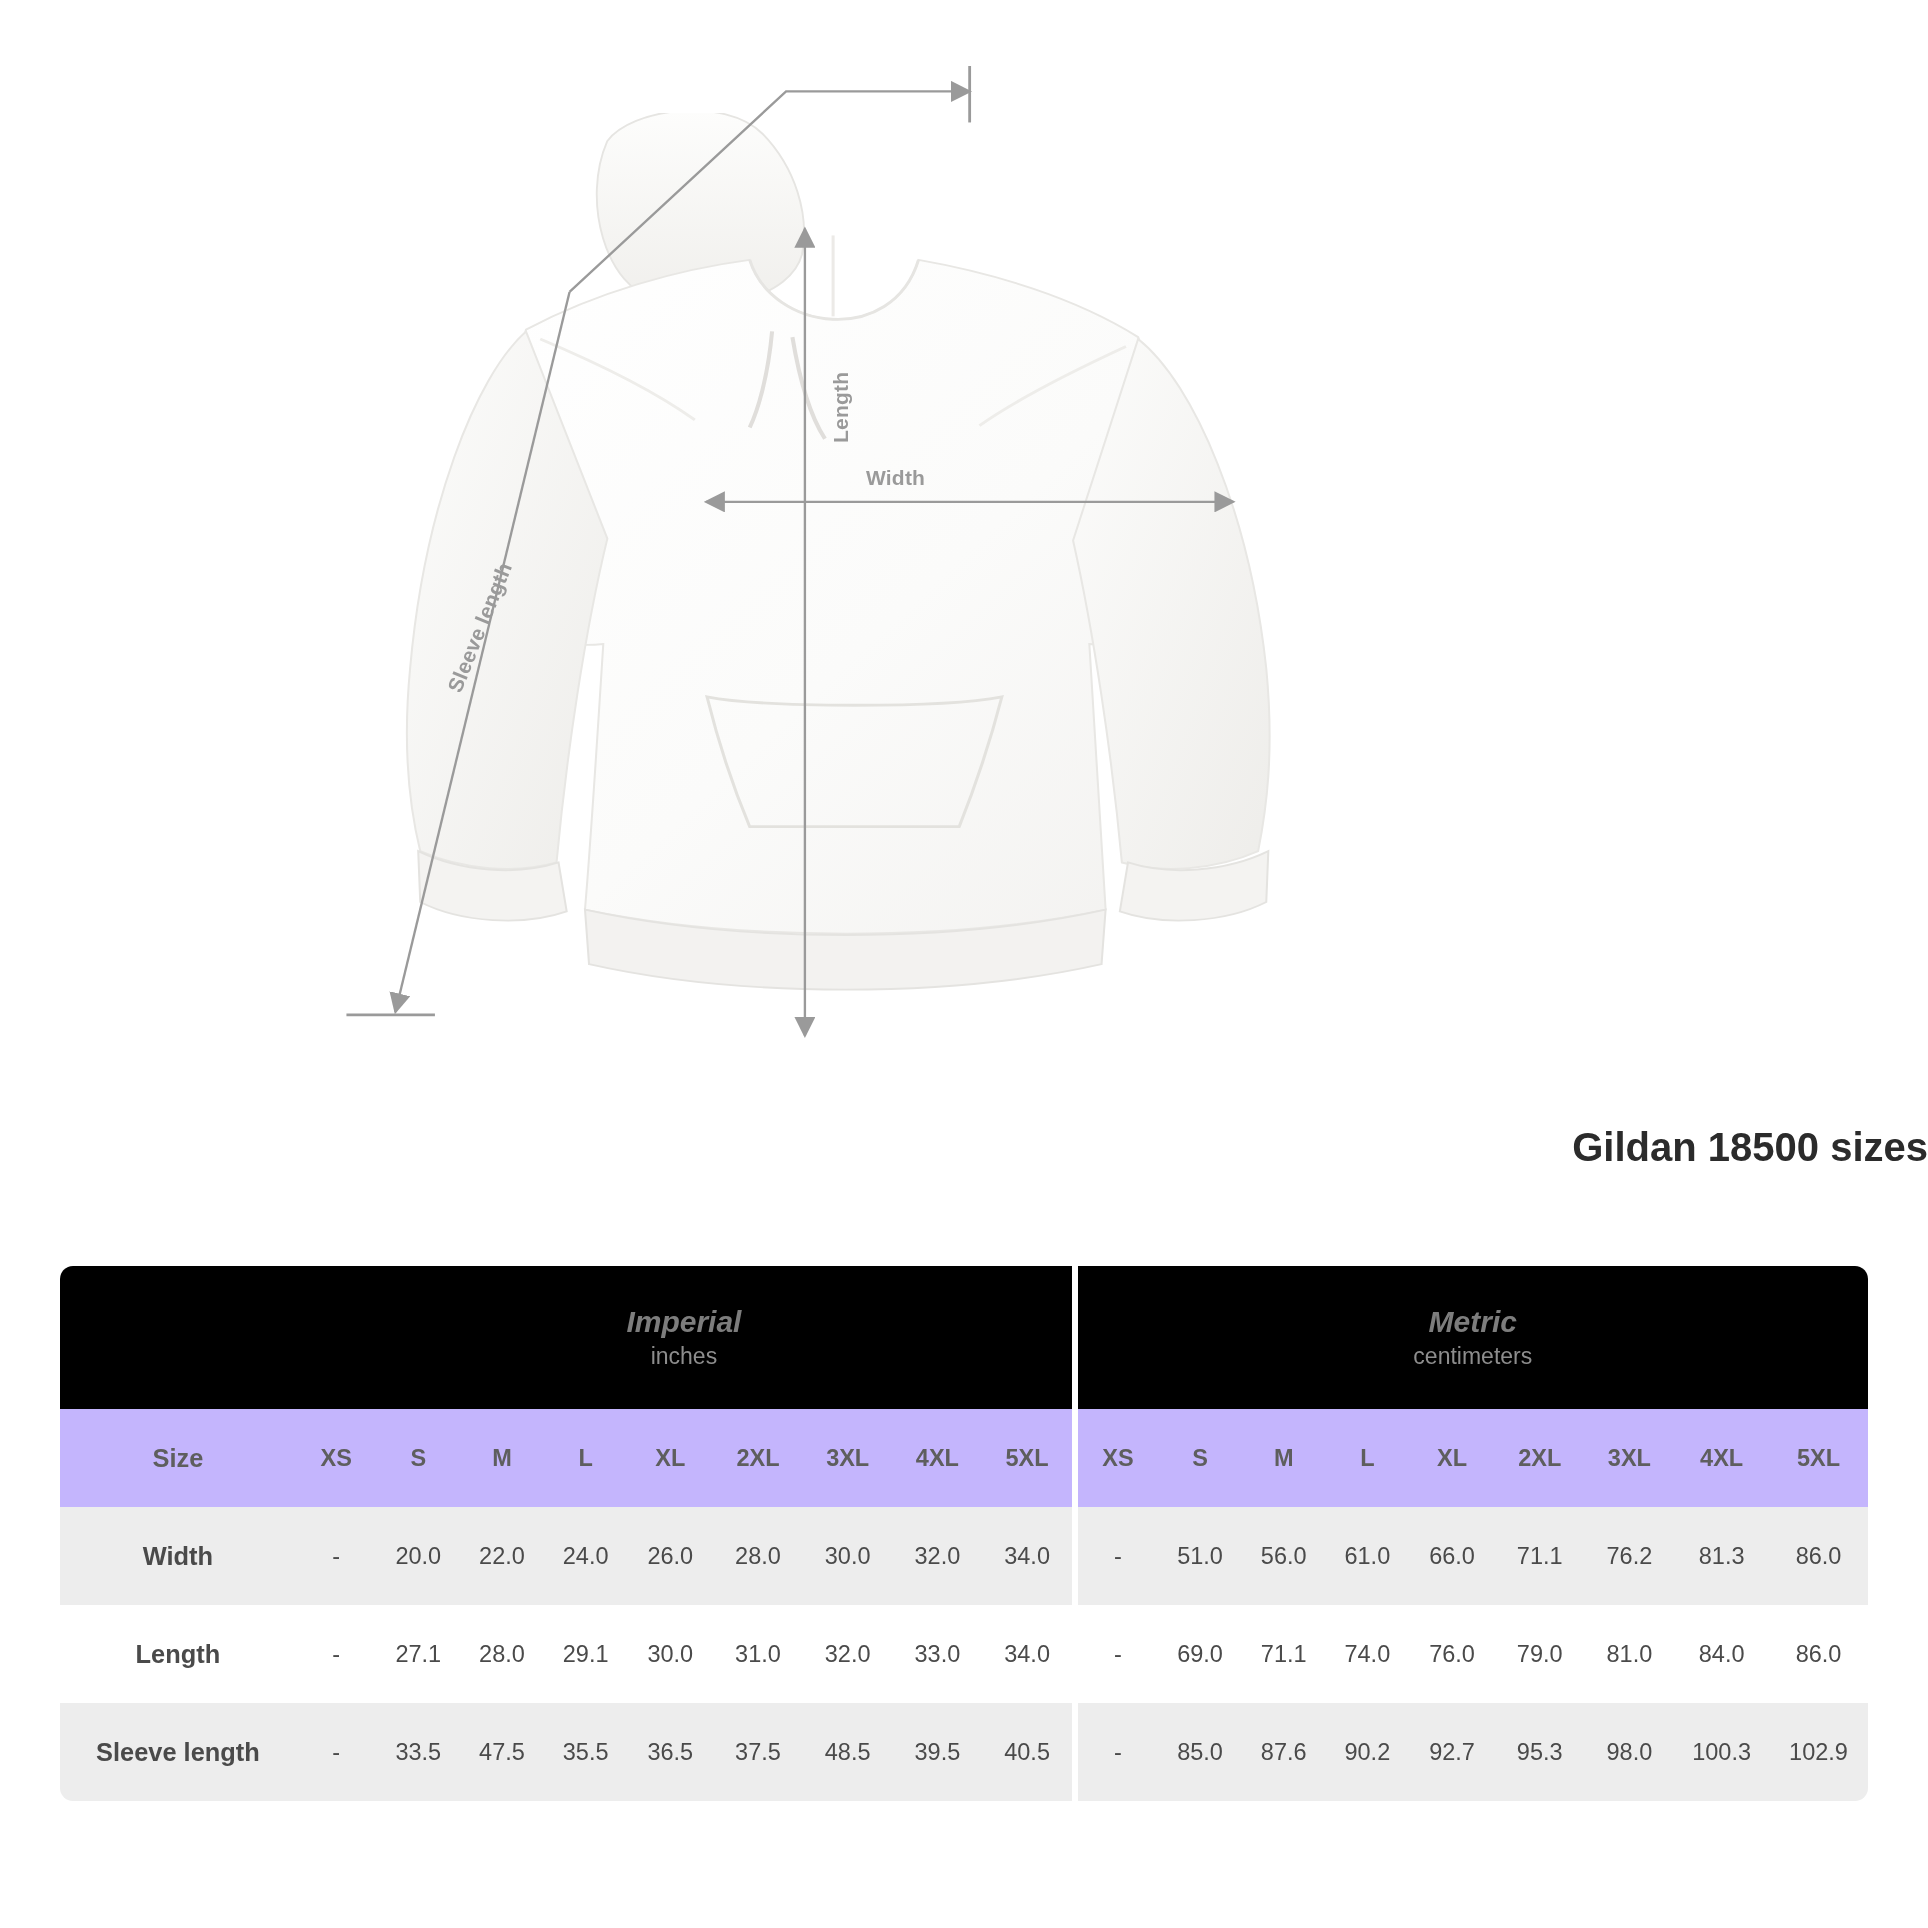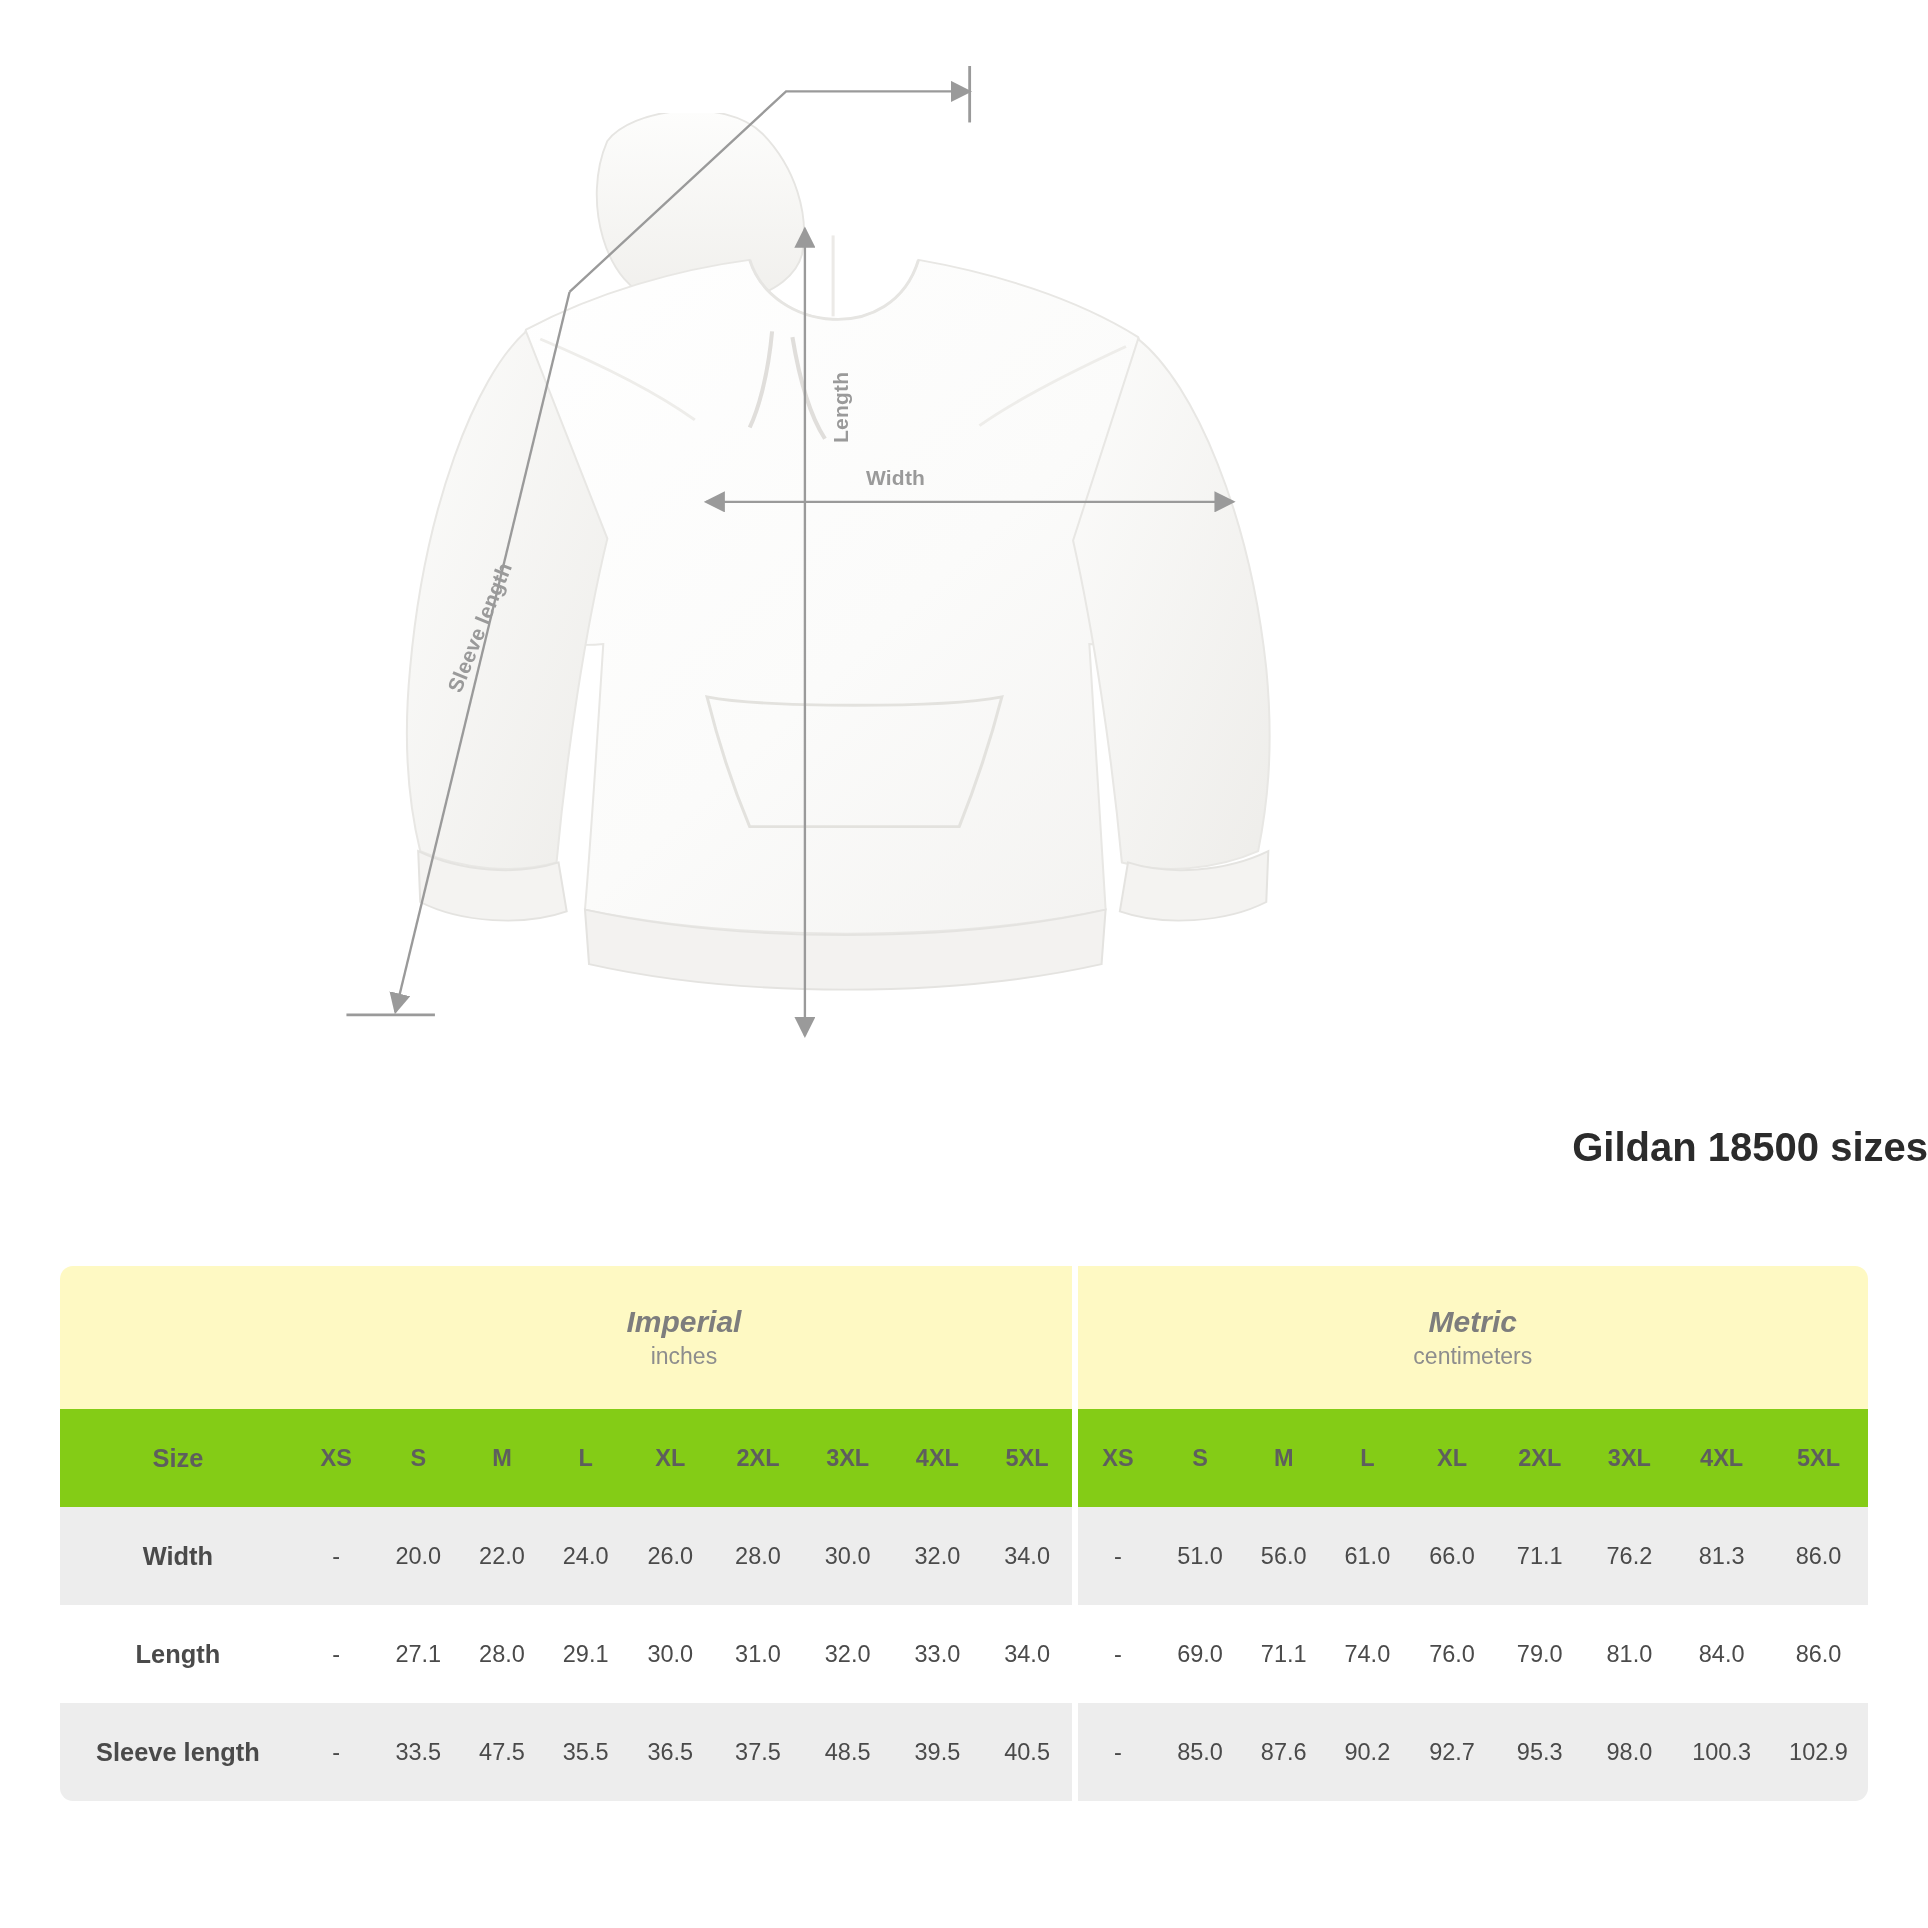--- a/index.html
+++ b/index.html
@@ -88,21 +88,21 @@
     border-spacing: 0;
     width: 1808px;
     table-layout: fixed;
   }
   table.size-table td, table.size-table th {
     padding: 0;
     text-align: center;
     vertical-align: middle;
   }
   .unit-row td {
-    background: #fef9c3;
+    background: #000000;
     height: 143px;
   }
   .unit-row td.corner-left {
     border-top-left-radius: 13px;
   }
   .unit-row td.corner-right {
     border-top-right-radius: 13px;
   }
   .unit-name {
     font-size: 30px;
@@ -110,21 +110,21 @@
     font-style: italic;
     color: #7d7d7d;
     line-height: 1.25;
   }
   .unit-sub {
     font-size: 23px;
     color: #8d8d8d;
     line-height: 1.4;
   }
   .hdr-row td {
-    background: #84cc16;
+    background: #c4b5fd;
     height: 98px;
     font-size: 23.5px;
     font-weight: bold;
     color: #5e5e5e;
   }
   .hdr-row td.label-cell {
     font-size: 25.4px;
   }
   .data-row td {
     height: 98px;

